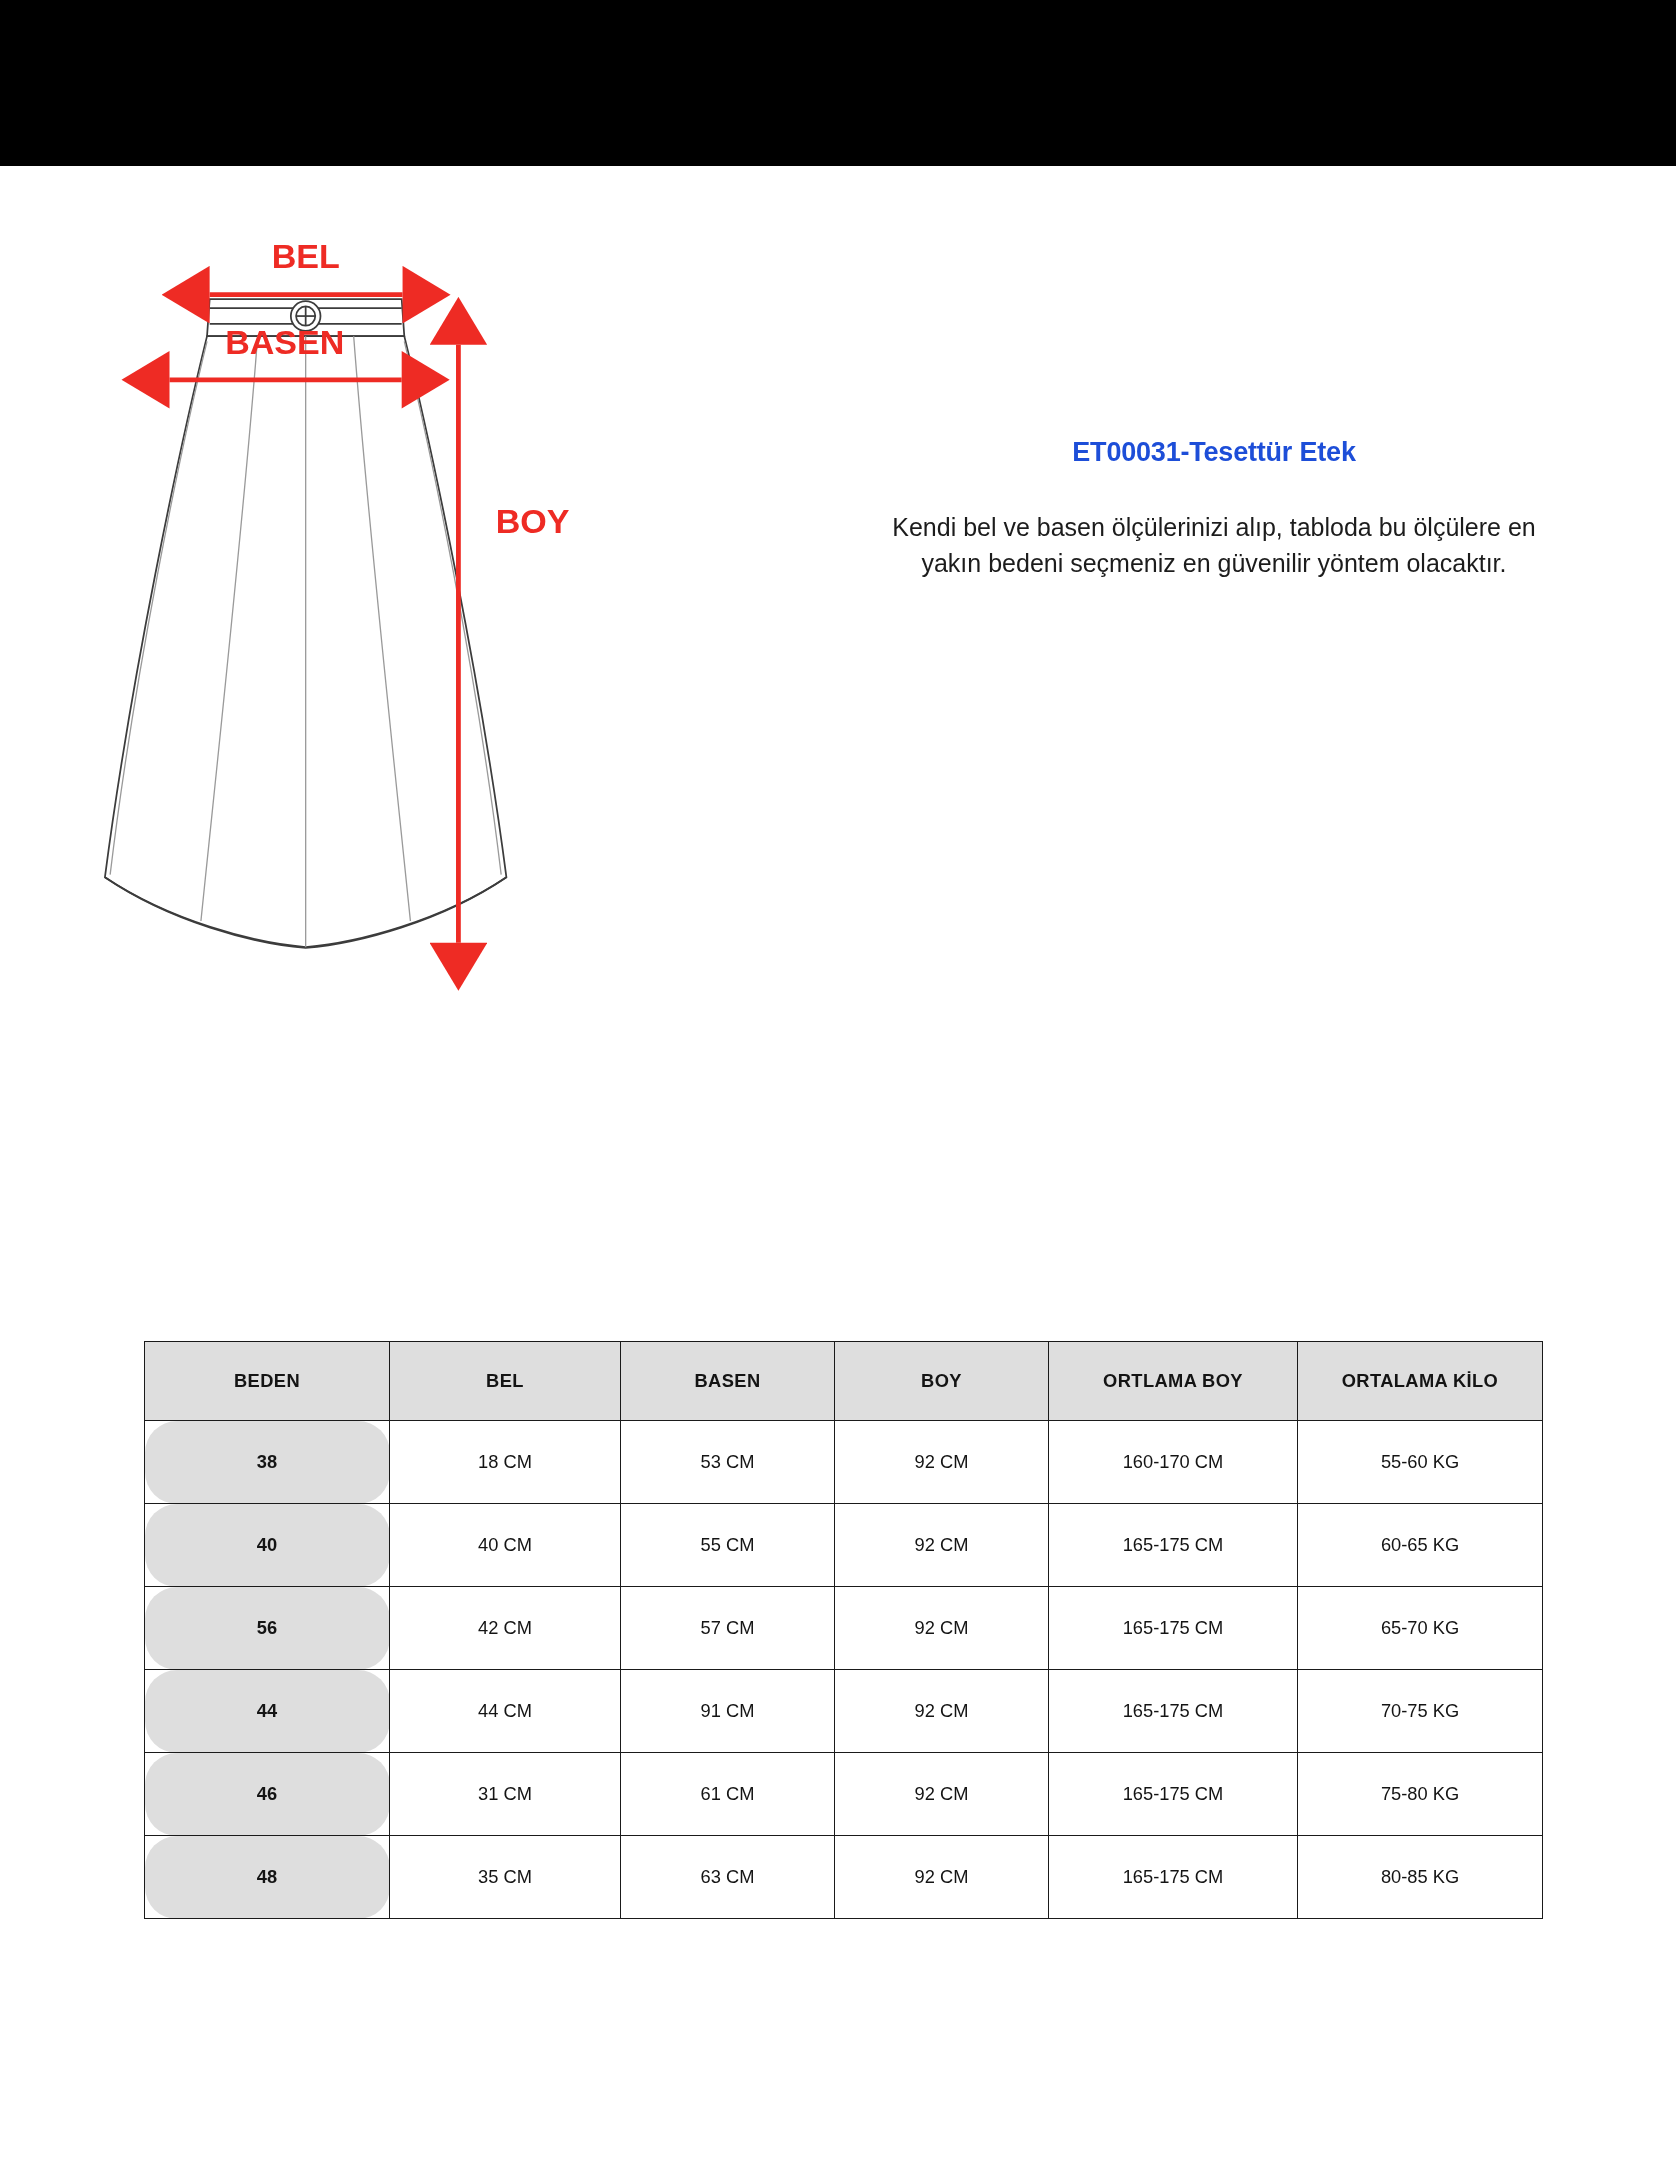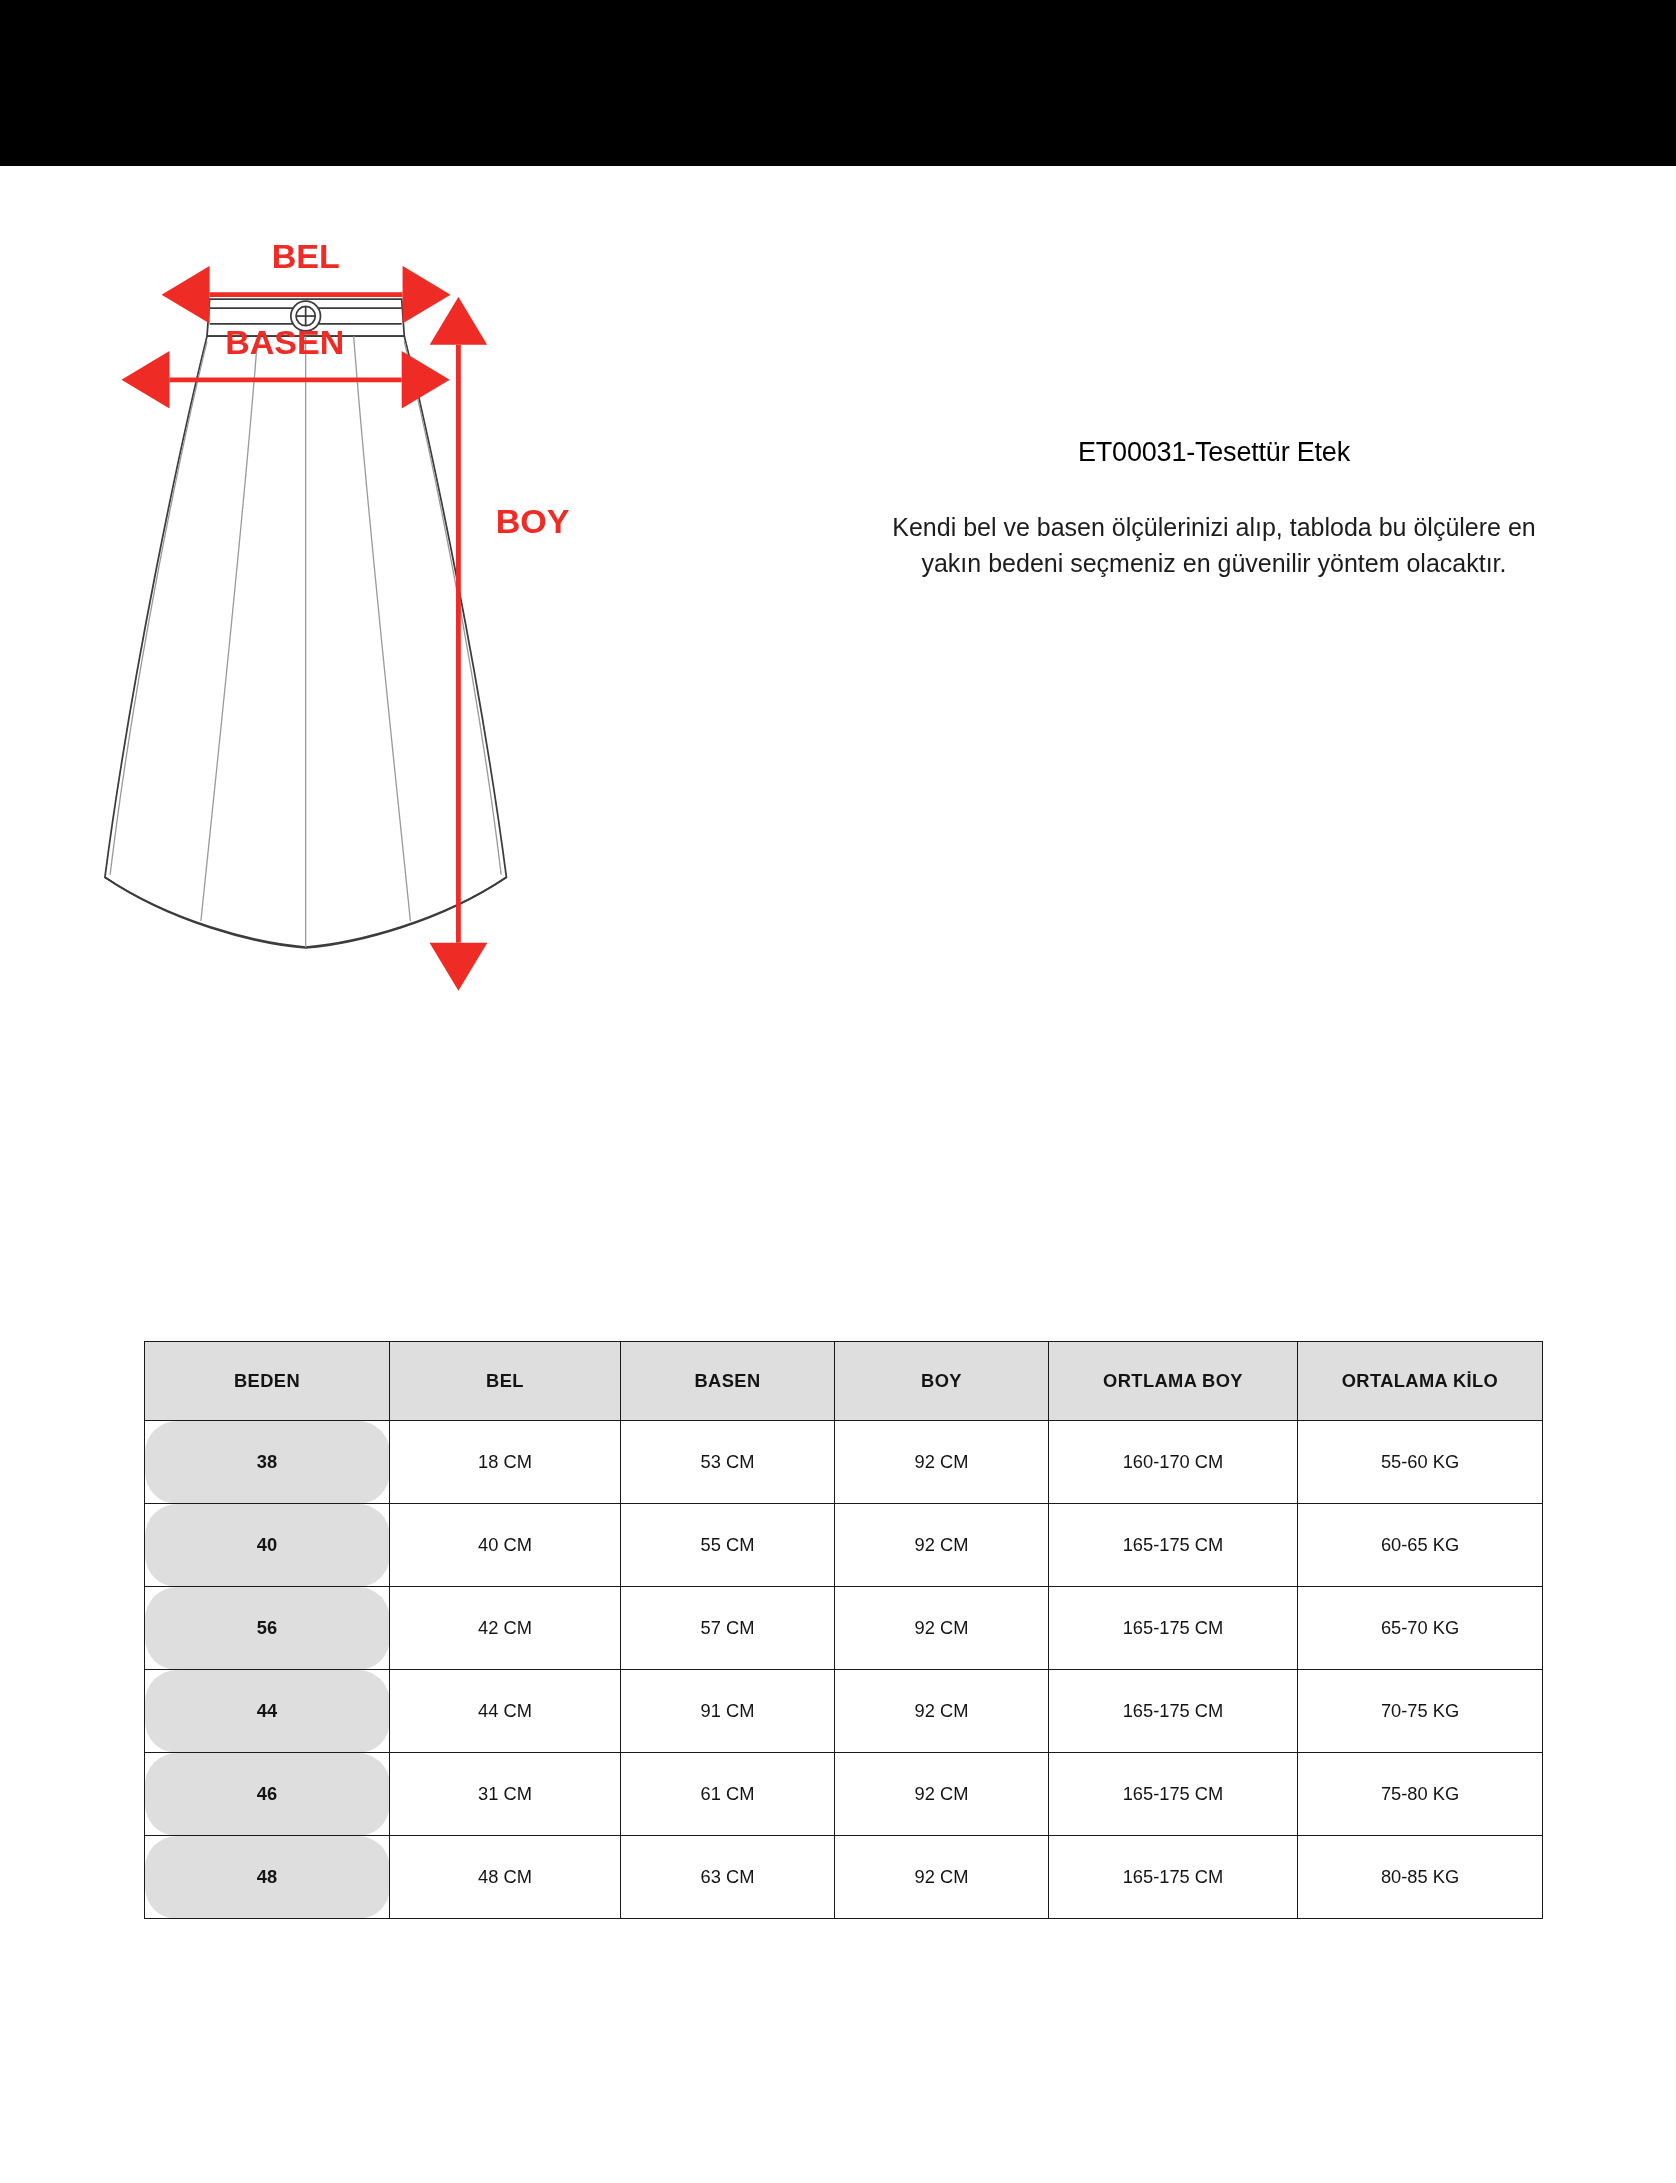--- a/index.html
+++ b/index.html
@@ -51,23 +51,23 @@
     height: 100%;
   }
   
   .info-block {
     position: absolute;
     left: 821px;
     top: 271px;
     width: 786px;
   }
   .product-title {
-    color: #000000;
+    color: #1d4ed8;
     font-size: 27px;
-    font-weight: normal;
+    font-weight: bold;
     text-align: center;
     letter-spacing: -0.2px;
     margin: 0 0 42px 0;
   }
   .product-desc {
     color: #1c1c1c;
     font-size: 25px;
     line-height: 1.42;
     text-align: center;
     margin: 0;
@@ -242,21 +242,21 @@
           <tr>
             <td class="size-cell">46</td>
             <td>31 CM</td>
             <td>61 CM</td>
             <td>92 CM</td>
             <td>165-175 CM</td>
             <td>75-80 KG</td>
           </tr>
           <tr>
             <td class="size-cell">48</td>
-            <td>48 CM</td>
+            <td>35 CM</td>
             <td>63 CM</td>
             <td>92 CM</td>
             <td>165-175 CM</td>
             <td>80-85 KG</td>
           </tr>
         </tbody>
       </table>
     </div>
 
   </div>

